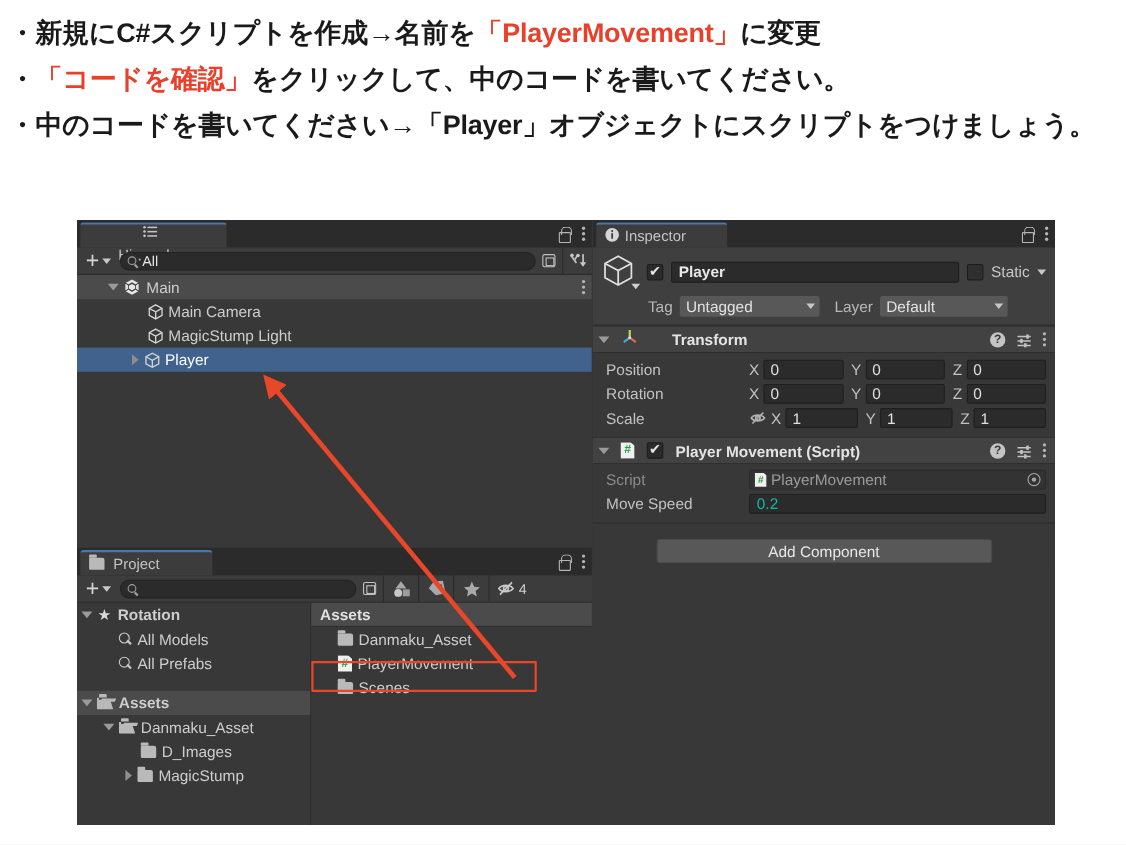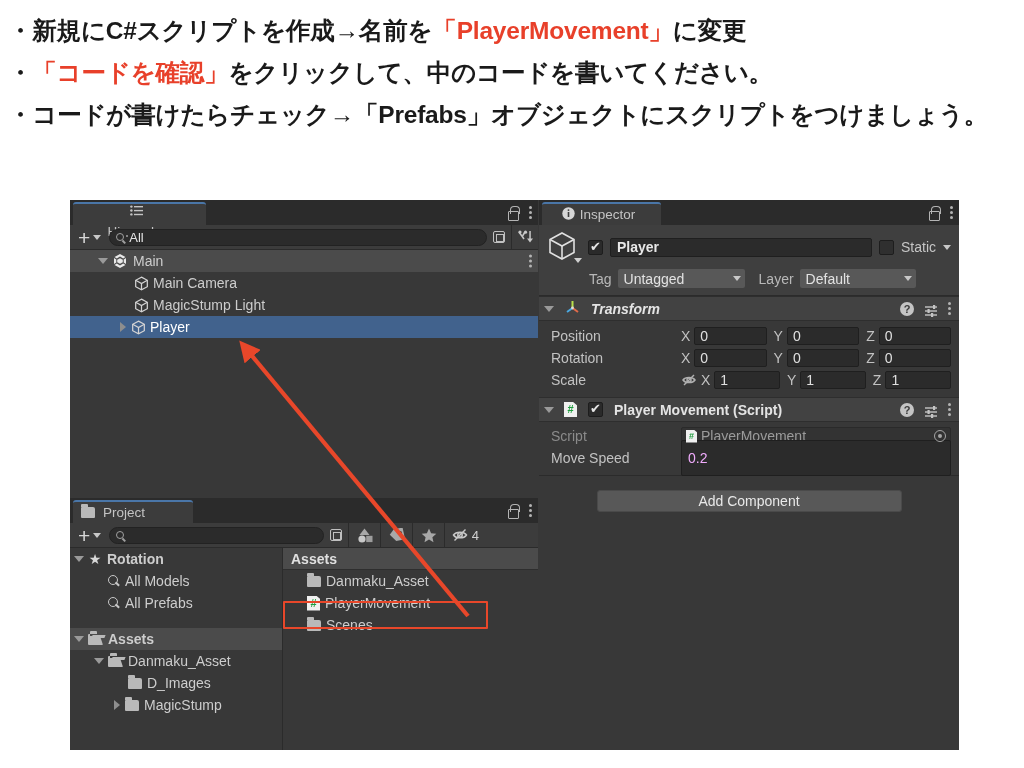--- a/index.html
+++ b/index.html
@@ -278,24 +278,24 @@
     font-size: 14px; color: #9b9b9b;
   }
   .obj-field .sel-dot {
     margin-left: auto; width: 12px;height:12px;border:1.4px solid #a6a6a6;border-radius:50%;
     position: relative;
   }
   .obj-field .sel-dot::after{
     content:"";position:absolute;left:3.3px;top:3.3px;width:4px;height:4px;border-radius:50%;background:#a6a6a6;
   }
   .wide-field {
-    flex: 1; height: 36px;
+    flex: 1; height: 18px;
     background: #2b2b2b; border: 1px solid #1f1f1f; border-radius: 2px;
     display:flex;align-items:center;padding:0 6px;
-    font-size: 14px; color: #f0abfc;
+    font-size: 14px; color: #14b8a6;
   }
   .addcomp-wrap { padding: 14px 0 0 0; display:flex; justify-content:center; }
   .addcomp {
     width: 305px; height: 22px; background: #585858;
     border: 1px solid #4a4a4a; border-radius: 3px;
     display:flex;align-items:center;justify-content:center;
     font-size: 14px; color: #e8e8e8;
   }
   .insp-sep { height: 1px; background: #2b2b2b; }
 
@@ -322,21 +322,21 @@
 
 <div id="root">
 
   <div class="instructions">
     <div class="line">
       <span>・新規にC#スクリプトを作成→名前を</span><span class="hl">「PlayerMovement」</span><span>に変更</span>
     </div>
     <div class="line">
       <span>・</span><span class="hl">「コードを確認」</span><span>をクリックして、中のコードを書いてください。</span>
     </div>
-    <div class="line wrap">・コードが書けたらチェック→「Prefabs」オブジェクトにスクリプトをつけましょう。</div>
+    <div class="line wrap">・中のコードを書いてください→「Player」オブジェクトにスクリプトをつけましょう。</div>
   </div>
 
   <div class="editor">
 
     <div class="panel" style="left:0; top:0; width:468px; height:297px;">
       <div class="tabbar">
         <div class="tab" style="width:133px;flex-direction:column;">
           <span>
             <svg width="13" height="11" viewBox="0 0 13 11">
                 <g fill="#c4c4c4">
@@ -578,21 +578,21 @@
                 <span class="folder"></span>
                 <span>Scenes</span>
               </div>
             </div>
         </div>
       </div>
     </div>
 
     <div class="panel" style="left:469px; top:0; width:420px; height:550px;">
       <div class="tabbar">
-        <div class="tab" style="width:119px;justify-content:center;">
+        <div class="tab" style="width:119px;">
           <span>
             <svg width="13" height="13" viewBox="0 0 13 13">
                 <circle cx="6.5" cy="6.5" r="6.2" fill="#d6d6d6"></circle>
                 <rect x="5.7" y="5" width="1.6" height="5" fill="#3c3c3c"></rect>
                 <circle cx="6.5" cy="3.1" r="0.95" fill="#3c3c3c"></circle>
               </svg>
           </span>
           <span>Inspector</span>
         </div>
         <div class="tab-icons">
@@ -645,21 +645,21 @@
             <span>
               <svg width="17" height="16" viewBox="0 0 17 16">
                   <g stroke-width="2" fill="none">
                     <path d="M8.5 9 L8.5 2" stroke="#b8e04a"></path>
                     <path d="M8.5 9 L3 13" stroke="#4aa8e0"></path>
                     <path d="M8.5 9 L14 13" stroke="#e06a4a"></path>
                   </g>
                   <circle cx="8.5" cy="9" r="1.4" fill="#dcdcdc"></circle>
                 </svg>
             </span>
-            <span class="comp-title" style="margin-left:4px;font-style:italic;">Transform</span>
+            <span class="comp-title" style="margin-left:24px;">Transform</span>
             <span class="comp-head-icons">
               <span class="q-icon">?</span>
               <span class="slider-icon">
                 <svg width="15" height="13" viewBox="0 0 15 13">
                     <g stroke="#c4c4c4" stroke-width="1.4">
                       <path d="M1 3 L13 3"></path>
                       <path d="M1 7 L13 7"></path>
                       <path d="M1 11 L13 11"></path>
                     </g>
                     <g fill="#c4c4c4">

